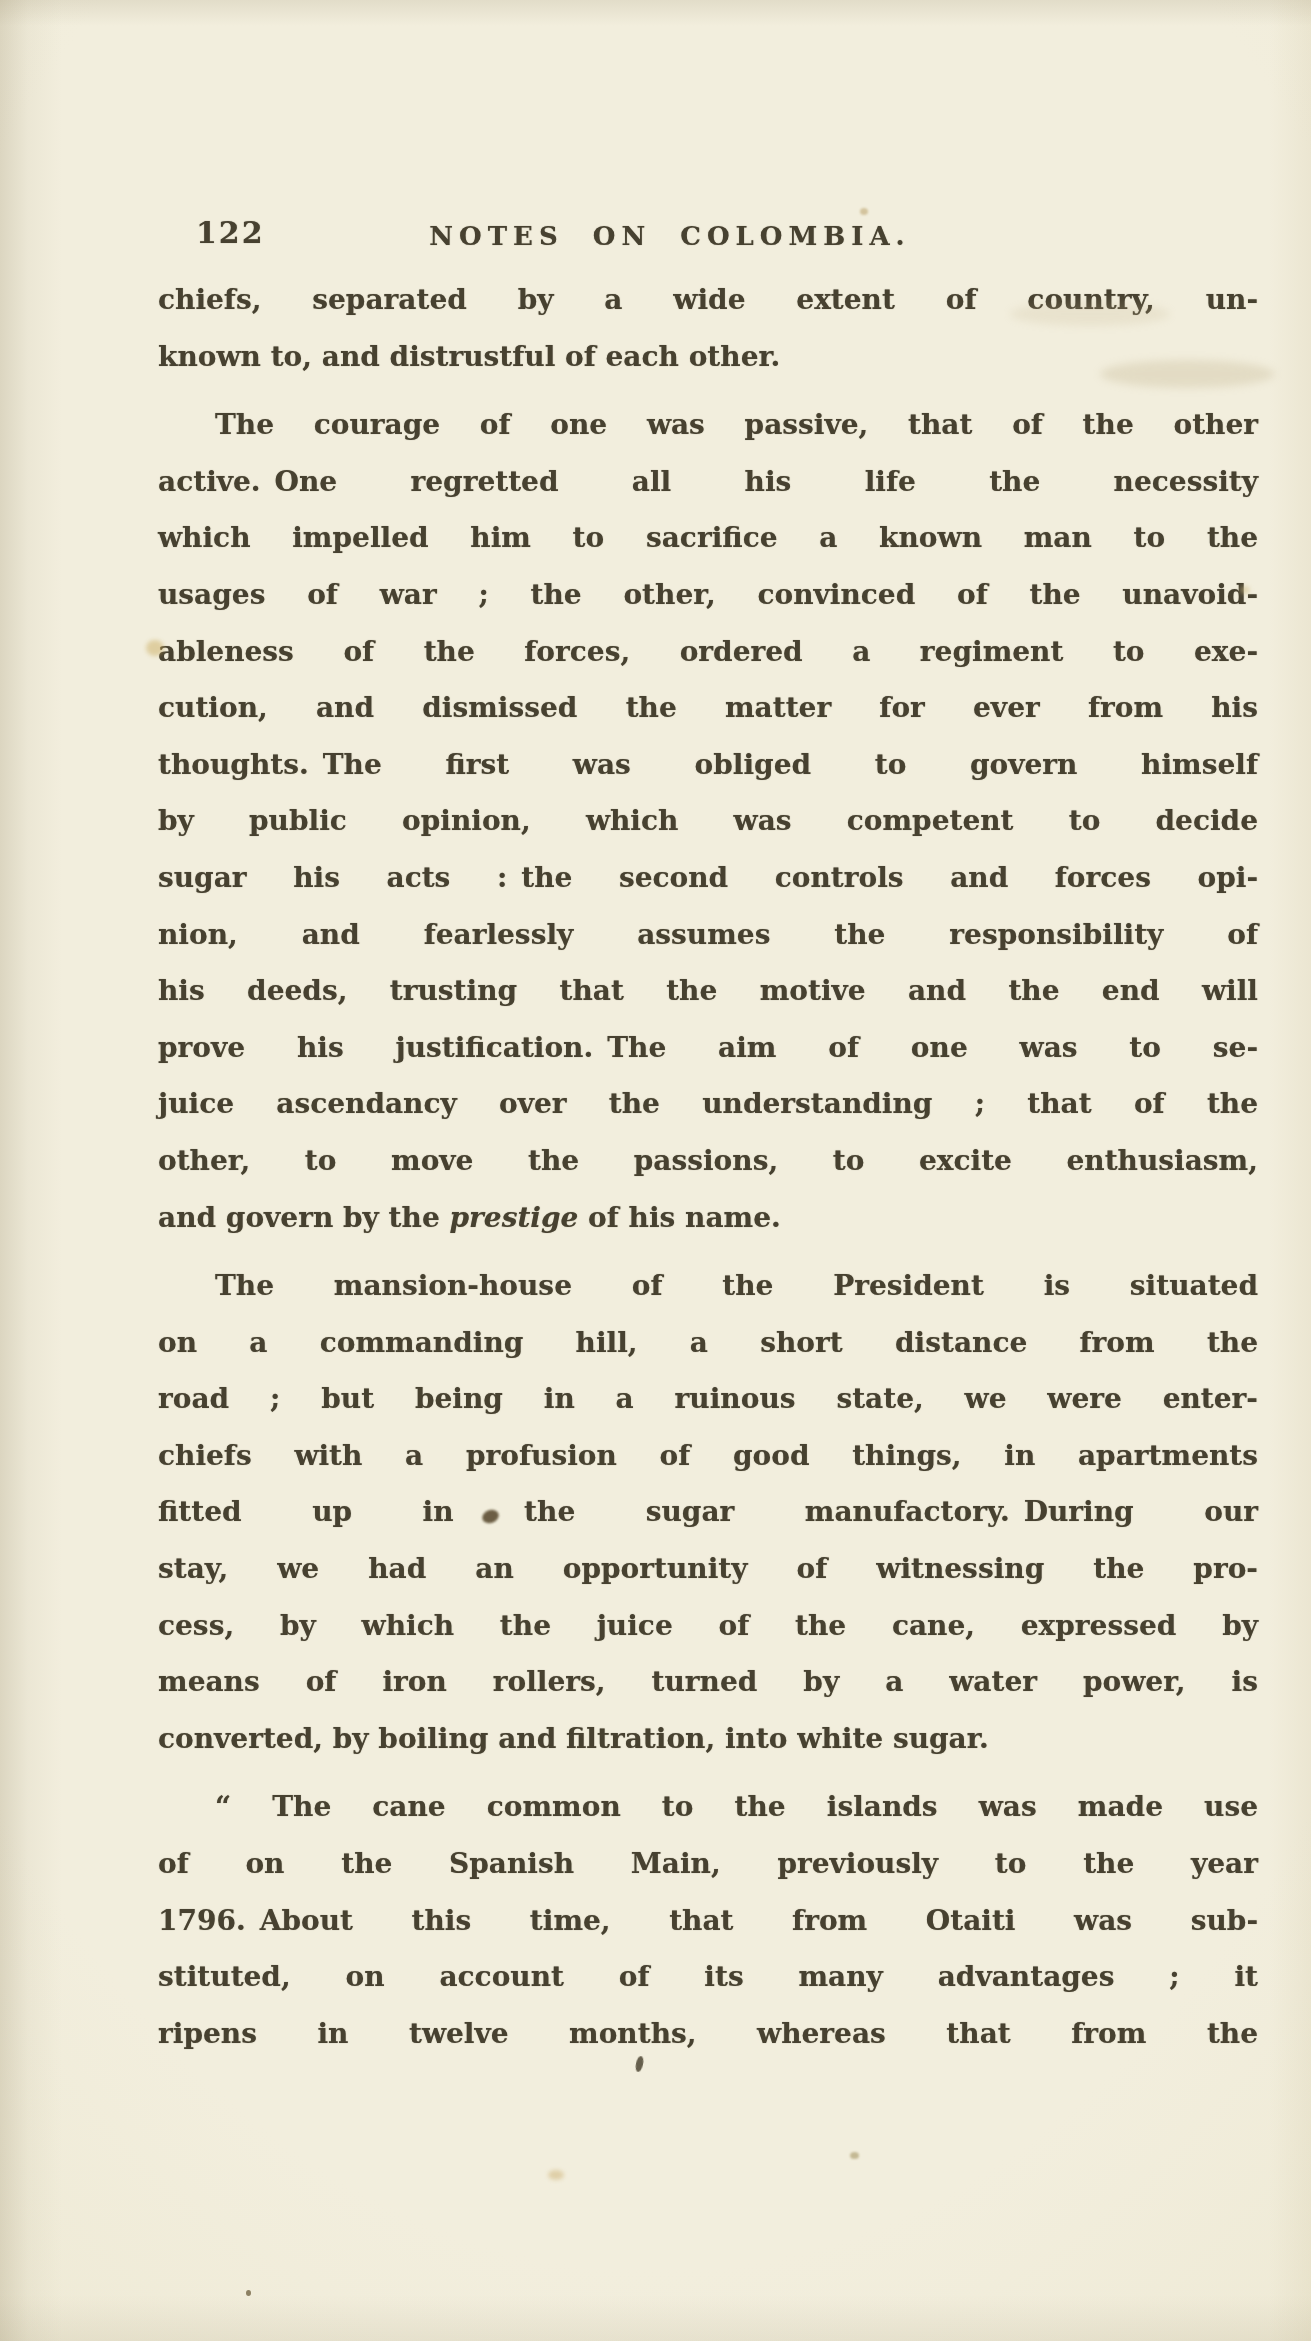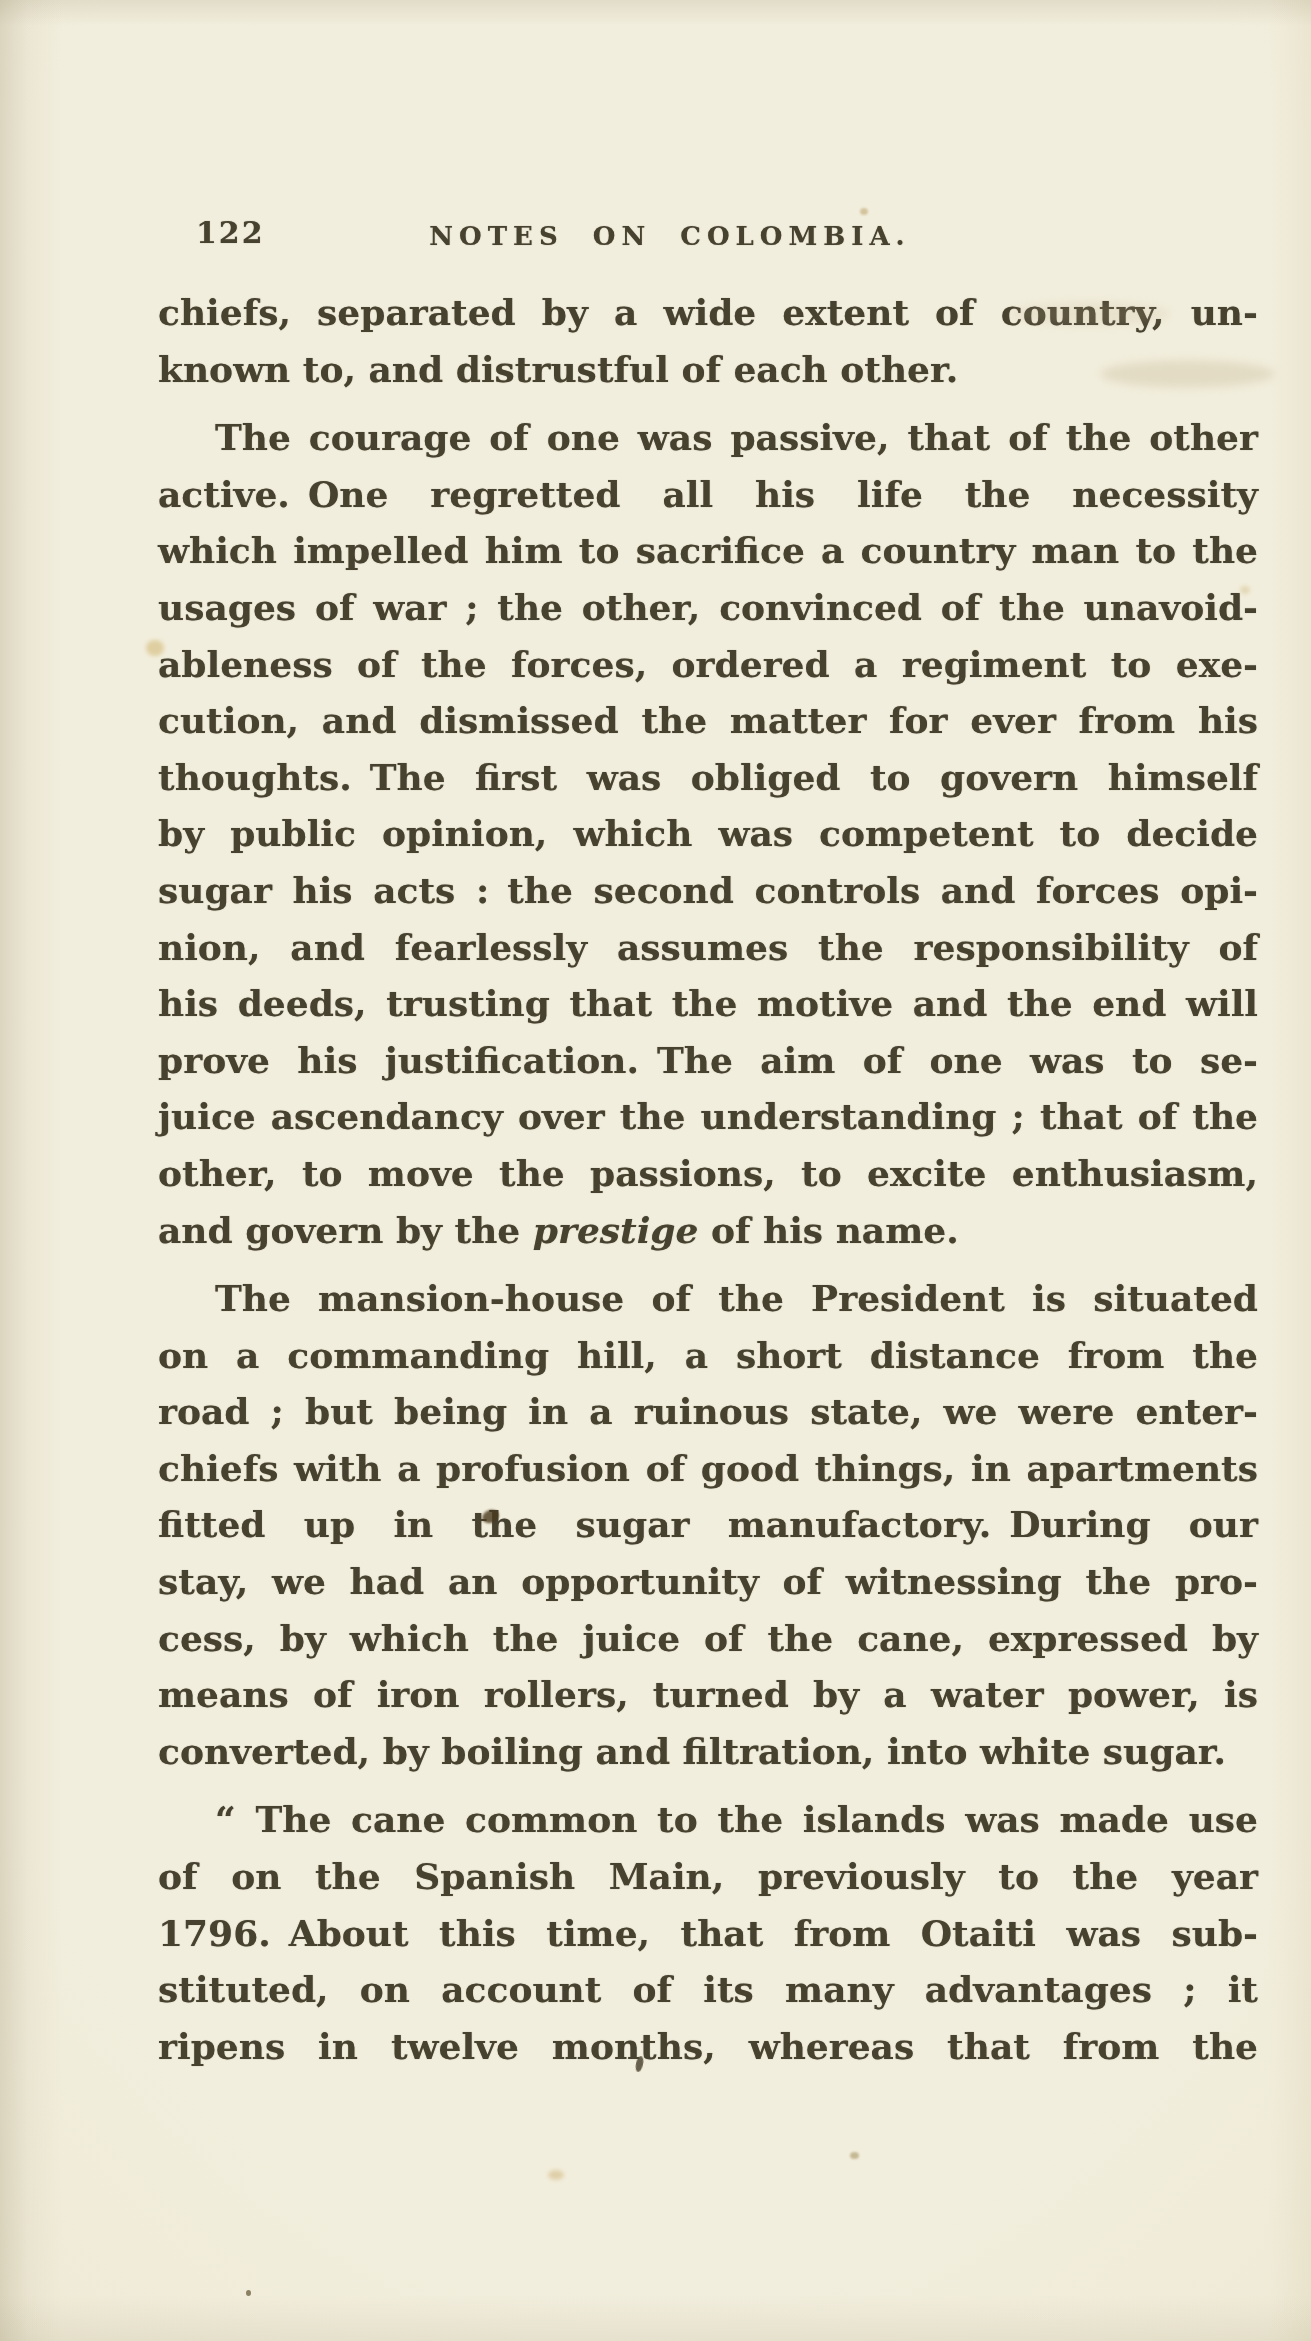--- a/index.html
+++ b/index.html
@@ -23,22 +23,22 @@
     text-shadow:0 0 1px rgba(71,65,48,0.55);
   }
   .running-title{
     position:absolute; top:216px; left:160px; width:1020px;
     text-align:center;
     font-size:26px; font-weight:bold; line-height:40px;
     letter-spacing:6px; word-spacing:14px;
     text-shadow:0 0 1px rgba(71,65,48,0.55);
   }
   .text-block{
-    position:absolute; top:284px; left:158px; width:1100px;
-    font-size:36px; font-weight:bold; line-height:56.6px;
+    position:absolute; top:272px; left:158px; width:1100px;
+    font-size:28px; font-weight:bold; line-height:56.6px;
     text-shadow:0 0 1px rgba(71,65,48,0.5);
   }
   .paragraph{margin:0;}
   .line{
     text-align:justify;
     text-align-last:justify;
     white-space:normal;
   }
   .line.last{ text-align-last:left; }
   .line.indent{ text-indent:57px;margin-top:12px; }
@@ -52,21 +52,21 @@
   <div class="page-number">122</div>
   <div class="running-title">NOTES ON COLOMBIA.</div>
   <div class="text-block">
       <div class="paragraph">
         <div class="line"><span>chiefs, separated by a wide extent of country, un-</span></div>
         <div class="line last"><span>known to, and distrustful of each other.</span></div>
       </div>
       <div class="paragraph">
         <div class="line indent"><span>The courage of one was passive, that of the other</span></div>
         <div class="line"><span>active. One regretted all his life the necessity</span></div>
-        <div class="line"><span>which impelled him to sacrifice a country man to the</span></div>
+        <div class="line"><span>which impelled him to sacrifice a known man to the</span></div>
         <div class="line"><span>usages of war ; the other, convinced of the unavoid-</span></div>
         <div class="line"><span>ableness of the forces, ordered a regiment to exe-</span></div>
         <div class="line"><span>cution, and dismissed the matter for ever from his</span></div>
         <div class="line"><span>thoughts. The first was obliged to govern himself</span></div>
         <div class="line"><span>by public opinion, which was competent to decide</span></div>
         <div class="line"><span>sugar his acts : the second controls and forces opi-</span></div>
         <div class="line"><span>nion, and fearlessly assumes the responsibility of</span></div>
         <div class="line"><span>his deeds, trusting that the motive and the end will</span></div>
         <div class="line"><span>prove his justification. The aim of one was to se-</span></div>
         <div class="line"><span>juice ascendancy over the understanding ; that of the</span></div>

